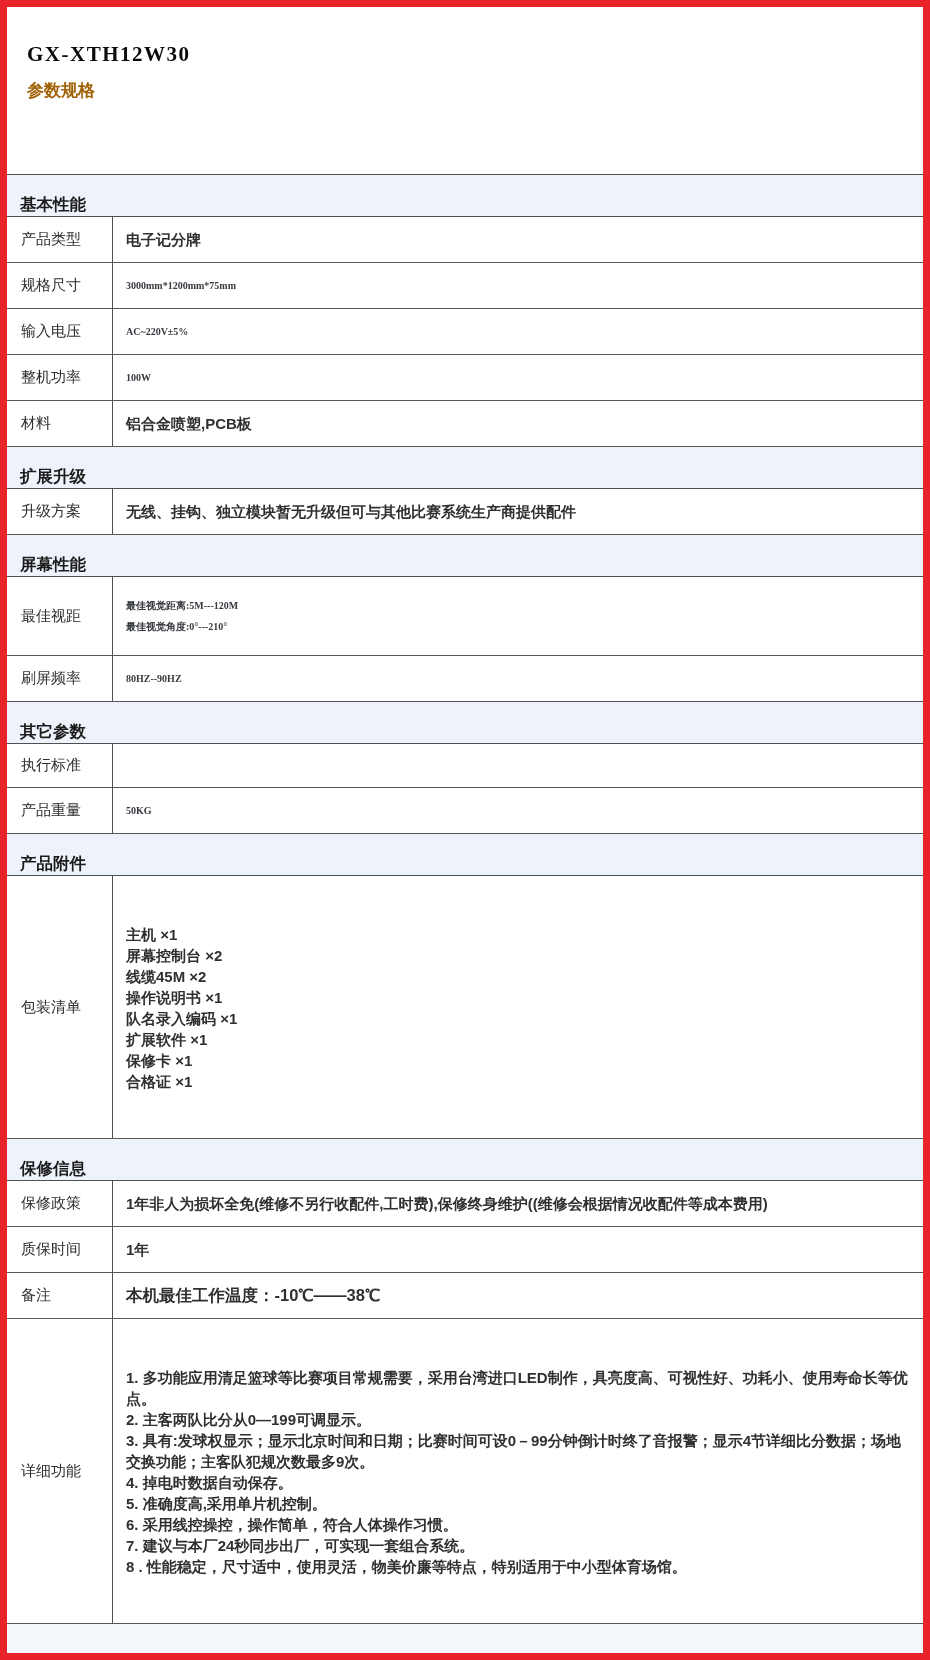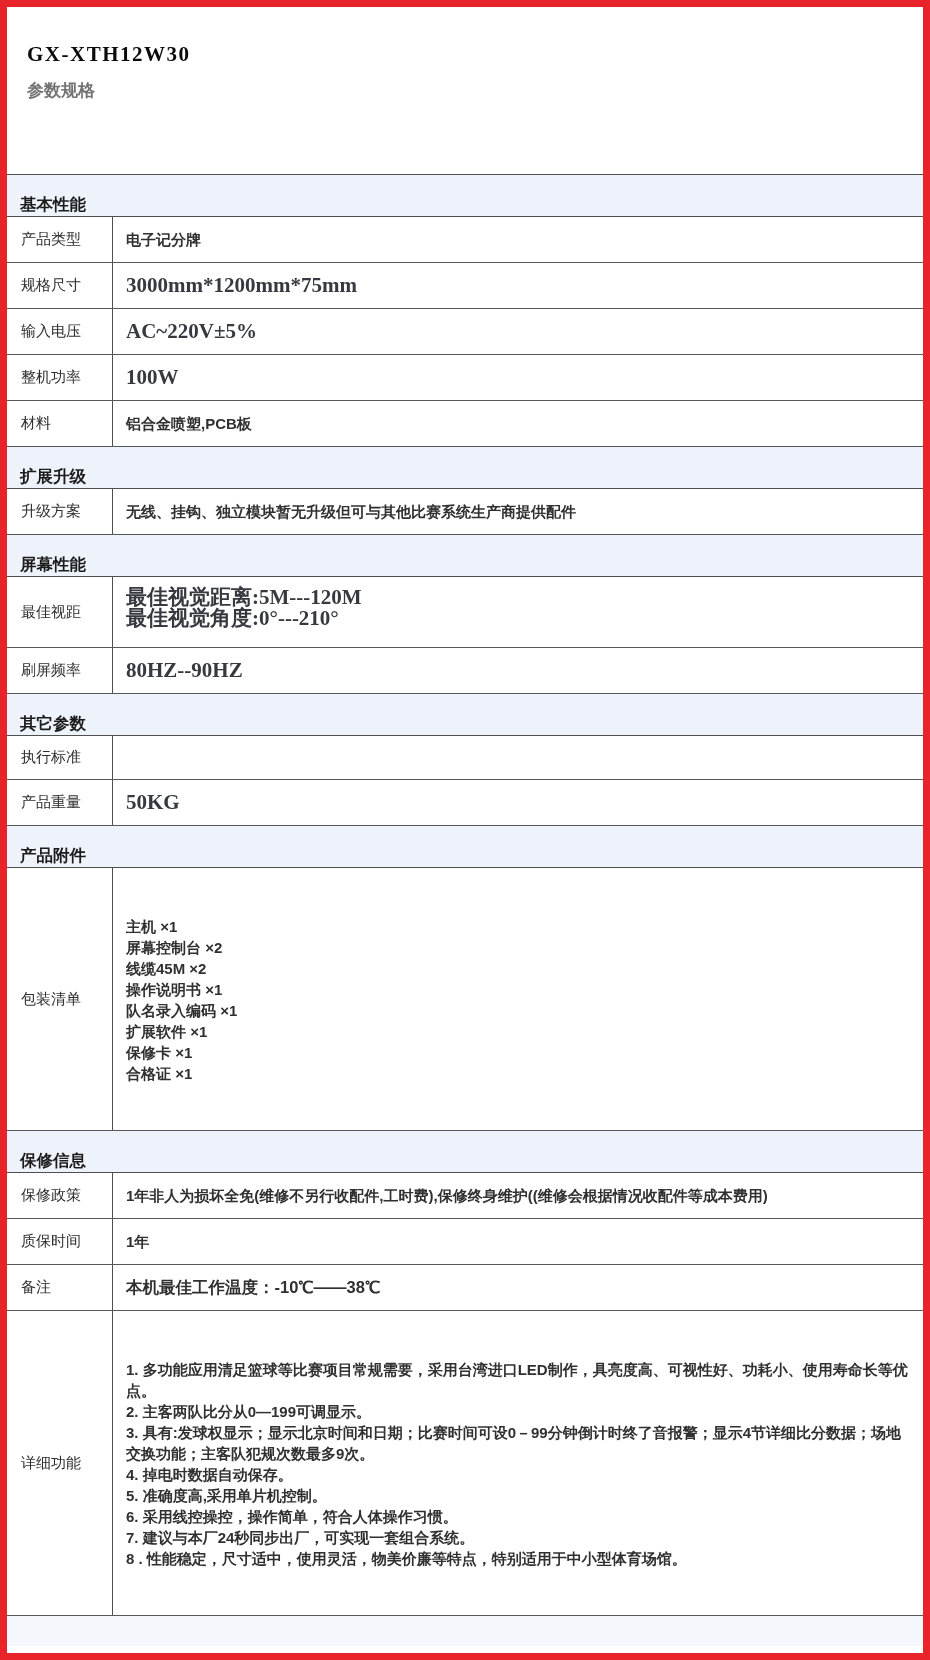--- a/index.html
+++ b/index.html
@@ -15,21 +15,21 @@
   }
 
   .titles { padding:34px 0 0 20px; }
   .model-title {
     font-family:Liberation Serif, serif;
     font-size:21px; font-weight:bold; color:#0b0b0b;
     letter-spacing:1.5px; line-height:26px;
   }
   .page-subtitle {
     margin-top:13px;
-    font-size:17px; font-weight:bold; color:#737373; line-height:22px;
+    font-size:17px; font-weight:bold; color:#a16207; line-height:22px;
   }
 
   .spec-table {
     margin-top:72px;
     border-top:1px solid #4f4f4f;
     width:100%;
   }
 
   .section-header {
     background:#eef2fa;
@@ -51,23 +51,23 @@
   .cell-value {
     flex:1;
     padding:12px 12px 12px 13px;
     display:flex; flex-direction:column; justify-content:flex-start;
     font-size:15px; color:#303030;font-weight:bold;
   }
   .value-line { line-height:21px; }
 
   .spec-row.serif .cell-value {
     font-family:"Liberation Serif", "DejaVu Serif", serif;
-    font-size:21px; color:#36393f;
-  }
-  .spec-row.mid .cell-value { padding-top:10px; padding-bottom:18px; }
+    font-size:10px; color:#36393f;
+  }
+  .spec-row.mid .cell-value { padding-top:18px; padding-bottom:18px; }
   .spec-row.tall .cell-value { padding-top:48px; padding-bottom:46px; }
   .spec-row.alt .cell-value { font-size:16.5px; }
 
   .footer-strip {
     height:30px;
     background:#f4f7fc;
     border-top:0;
   }
 </style>
 </head>

